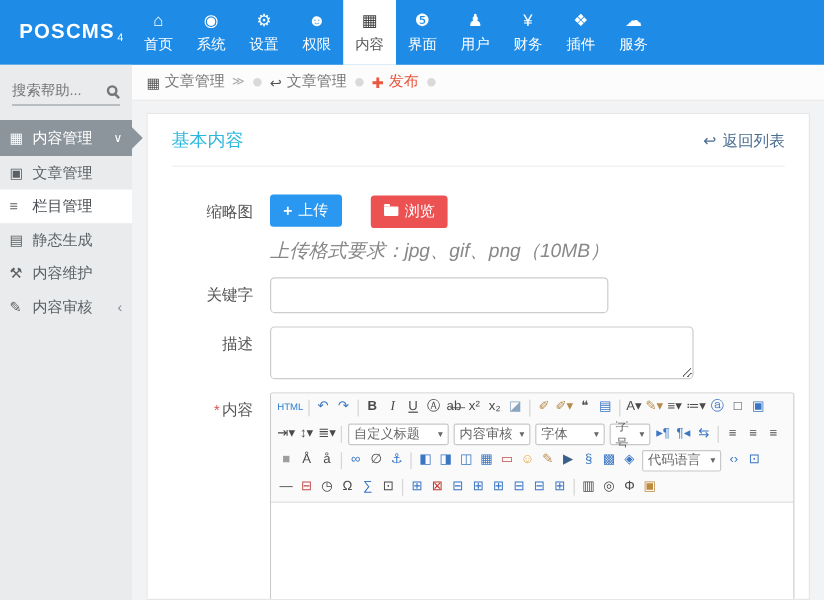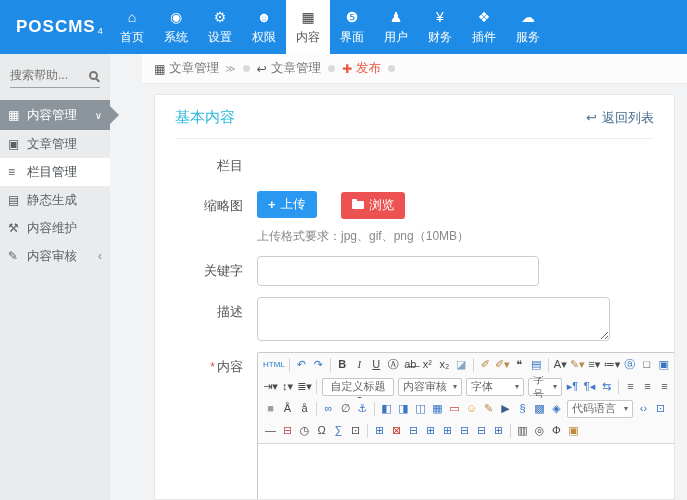--- a/index.html
+++ b/index.html
@@ -12,21 +12,21 @@
   .navbar { height:54px; background:#1e8be6; display:flex; }
   .logo { width:110px; color:#fff; display:flex; align-items:center; padding-left:16px; font-size:17px; letter-spacing:1px; font-weight:bold; }
   .logo-sub { font-size:9px; margin-left:2px; margin-top:7px; font-weight:normal; }
   .nav-items { display:flex; }
   .nav-item { width:44px; height:54px; display:flex; flex-direction:column; align-items:center; justify-content:center; color:#fff; cursor:pointer; }
   .nav-item .ni-icon { font-size:14px; height:17px; line-height:17px; }
   .nav-item .ni-label { font-size:12px; margin-top:3px; }
   .nav-item.active { background:#fff; color:#555; }
   .nav-item.active .ni-icon { color:#444; }
   
-  .layout { display:flex; height:446px;gap:32px; }
+  .layout { display:flex; height:446px; }
   .sidebar { width:110px; background:#e9ebec; flex-shrink:0; position:relative; z-index:5; }
   .search-row { display:flex; align-items:center; margin:14px 10px 12px; border-bottom:1px solid #9aa1a7; padding-bottom:5px; }
   .search-input { flex:1; width:60px; border:none; background:transparent; font-size:12px; color:#666; outline:none; font-family:inherit; }
   .mag { width:9px; height:9px; border:2px solid #777; border-radius:50%; position:relative; display:inline-block; margin-right:2px; }
   .mag::after { content:""; position:absolute; width:5px; height:2px; background:#777; transform:rotate(45deg); right:-4px; bottom:-3px; }
   .menu { margin-top:10px; }
   .menu-header { position:relative; height:30px; background:#8d959c; color:#fff; display:flex; align-items:center; padding:0 8px; font-size:12.5px; cursor:pointer; }
   .menu-header::after { content:""; position:absolute; right:-9px; top:50%; margin-top:-9px; border-left:9px solid #8d959c; border-top:9px solid transparent; border-bottom:9px solid transparent; }
   .mi-icon { width:19px; font-size:12px; }
   .menu-header .chev { margin-left:auto; font-size:10px; }
@@ -57,21 +57,21 @@
   .star { color:#d9534f; margin-right:2px; font-size:12px; }
   .select-box { width:80px; height:27px; border:1px solid #ccc; border-radius:3px; background:#fff; display:flex; align-items:center; justify-content:space-between; padding:0 6px; font-size:12.5px; color:#555; cursor:pointer; }
   .caret { font-size:8px; color:#666; }
   .text-input { width:282px; height:30px; border:1px solid #ccc; border-radius:4px; padding:0 8px; font-size:13px; outline:none; background:#fff; font-family:inherit; }
   .btn { display:inline-flex; align-items:center; gap:5px; height:27px; padding:0 11px; border:none; border-radius:3px; color:#fff; font-size:12.5px; cursor:pointer; font-family:inherit; }
   .btn-blue { background:#2a98f0; }
   .btn-red { background:#ed5253; margin-left:21px; }
   .plus { font-weight:bold; font-size:13px; }
   .folder { position:relative; width:12px; height:8px; background:#fff; border-radius:1px; display:inline-block; }
   .folder::before { content:""; position:absolute; top:-2px; left:0; width:5px; height:2px; background:#fff; border-radius:1px 1px 0 0; }
-  .hint { font-size:12px; color:#888; margin-top:9px; }
+  .hint { font-size:16px; color:#888; margin-top:9px;font-style:italic; }
   .textarea { width:353px; height:44px; border:1px solid #ccc; border-radius:4px; padding:4px 8px; font-size:13px; outline:none; resize:both; font-family:inherit; }
   
   .editor { width:437px; border:1px solid #c9c9c9; border-radius:2px; background:#fff; }
   .toolbar { background:#fafafa; border-bottom:1px solid #d9d9d9; padding:1px 2px; }
   .trow { display:flex; align-items:center; height:22px; padding:0 2px; overflow:hidden; }
   .tbtn { min-width:17px; height:18px; display:inline-flex; align-items:center; justify-content:center; font-size:11px; color:#4a4a4a; border-radius:2px; cursor:pointer; padding:0 1px; line-height:1; }
   .tsep { width:1px; height:14px; background:#d5d5d5; margin:0 3px; flex-shrink:0; }
   .tsel { height:18px; border:1px solid #c8c8c8; background:#fff; border-radius:2px; font-size:11px; color:#666; display:inline-flex; align-items:center; justify-content:space-between; padding:0 4px; margin:0 2px; cursor:pointer; flex-shrink:0; }
   .tcaret { font-size:8px; color:#666; margin-left:3px; }
   [data-name="tb-bold-button"] { font-weight:bold; }
@@ -193,21 +193,20 @@
         <span class="panel-title" data-name="page-title">基本内容</span>
         <span class="back-link" data-name="back-to-list-link">
           <span class="bl-icon" data-name="reply-arrow-icon">↩</span>
           <span data-name="back-link-label">返回列表</span>
         </span>
       </div>
       <div class="panel-divider" data-name="divider"></div>
 
       <form class="form" data-name="article-form">
         <div class="frow" data-name="form-row-column">
-          <div class="flabel" data-name="column-label">栏目</div>
         </div>
 
 
         <div class="frow" data-name="form-row-thumbnail">
           <div class="flabel" data-name="thumbnail-label">缩略图</div>
           <div data-name="thumbnail-controls">
             <button class="btn btn-blue" type="button" data-name="upload-button">
               <span class="plus" data-name="plus-icon">+</span>
               <span data-name="upload-button-label">上传</span>
             </button>
@@ -259,21 +258,21 @@
                   <span class="tbtn" data-name="tb-unordered-list-button">≔▾</span>
                   <span class="tbtn" data-name="tb-anchor-text-button" style="color: rgb(58, 118, 196);">ⓐ</span>
                   <span class="tbtn" data-name="tb-new-page-button">□</span>
                   <span class="tbtn" data-name="tb-preview-button" style="color: rgb(58, 118, 196);">▣</span>
                 </div>
                 <div class="trow" data-name="editor-toolbar-row-2">
                   <span class="tbtn" data-name="tb-indent-menu-button">⇥▾</span>
                   <span class="tbtn" data-name="tb-line-height-menu-button">↕▾</span>
                   <span class="tbtn" data-name="tb-list-style-menu-button">≣▾</span>
                   <span class="tsep" data-name="toolbar-separator"></span>
-                  <span class="tsel" data-name="tb-custom-title-select" style="width: 72px; flex-direction: column;">
+                  <span class="tsel" data-name="tb-custom-title-select" style="width: 84px;">
                     <span data-name="tb-select-label">自定义标题</span>
                     <span class="tcaret" data-name="caret-down-icon">▾</span>
                   </span>
                   <span class="tsel" data-name="tb-paragraph-format-select" style="width: 64px;">
                     <span data-name="tb-select-label">内容审核</span>
                     <span class="tcaret" data-name="caret-down-icon">▾</span>
                   </span>
                   <span class="tsel" data-name="tb-font-family-select" style="width: 58px;">
                     <span data-name="tb-select-label">字体</span>
                     <span class="tcaret" data-name="caret-down-icon">▾</span>

